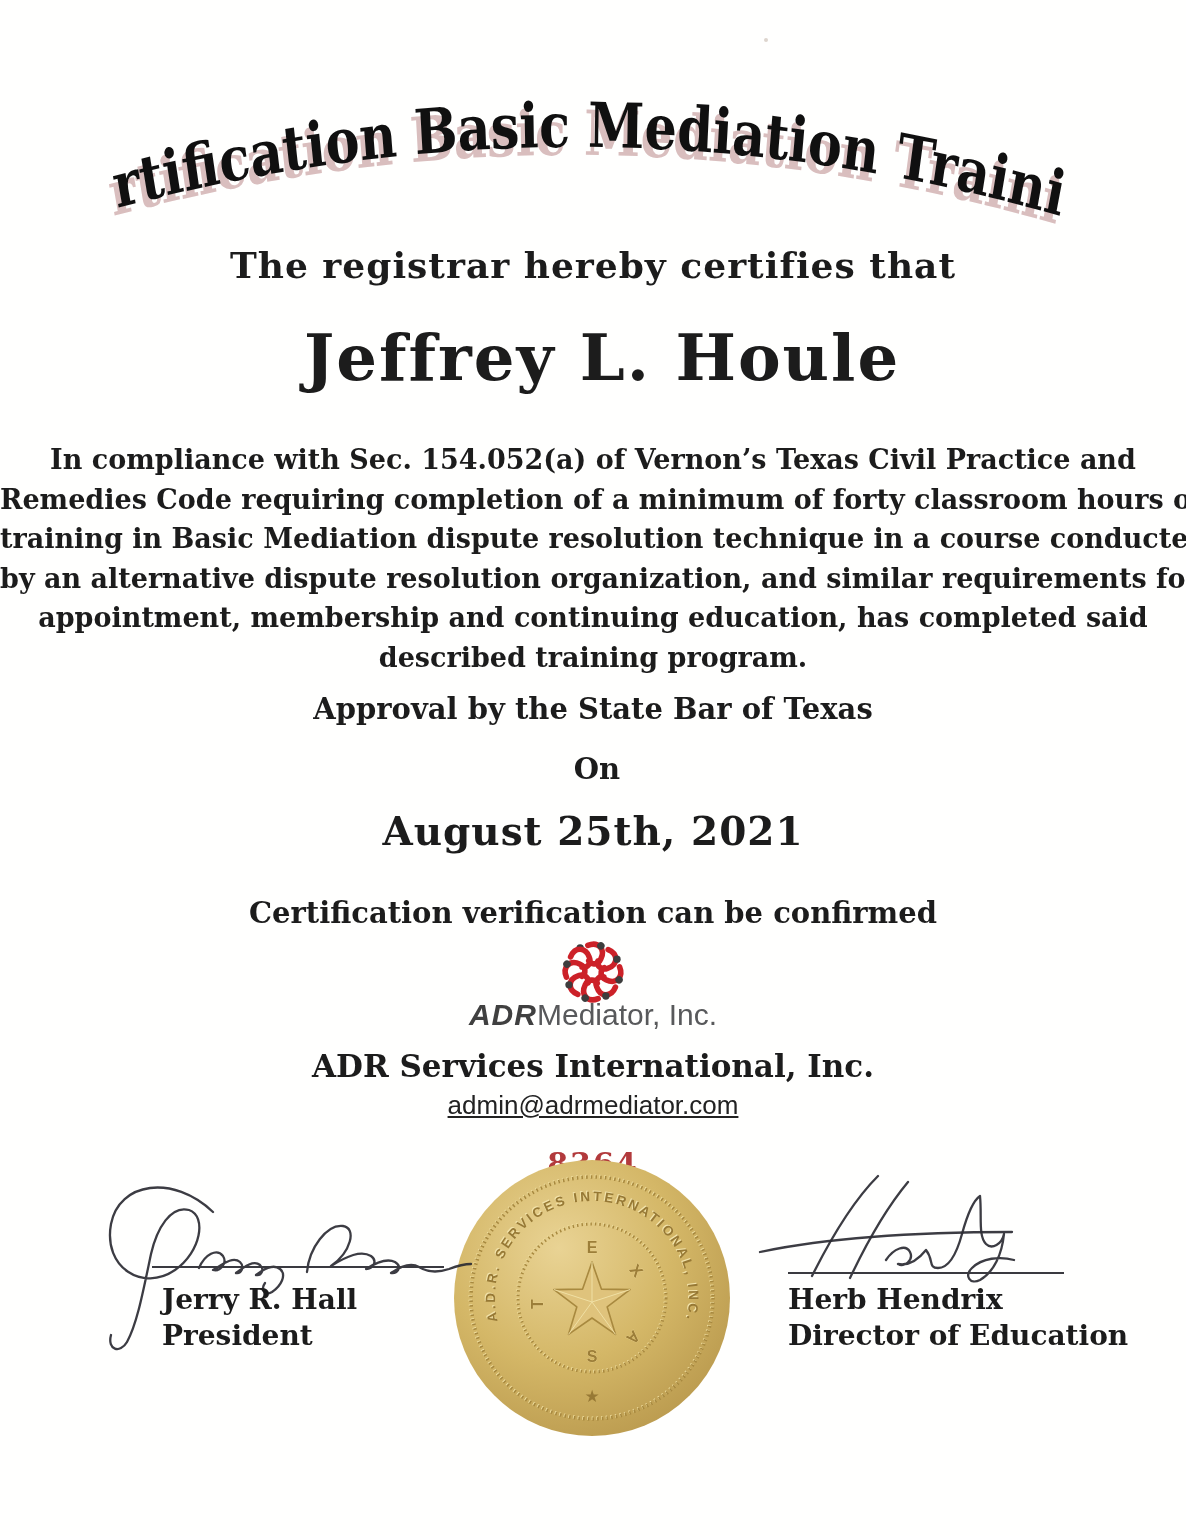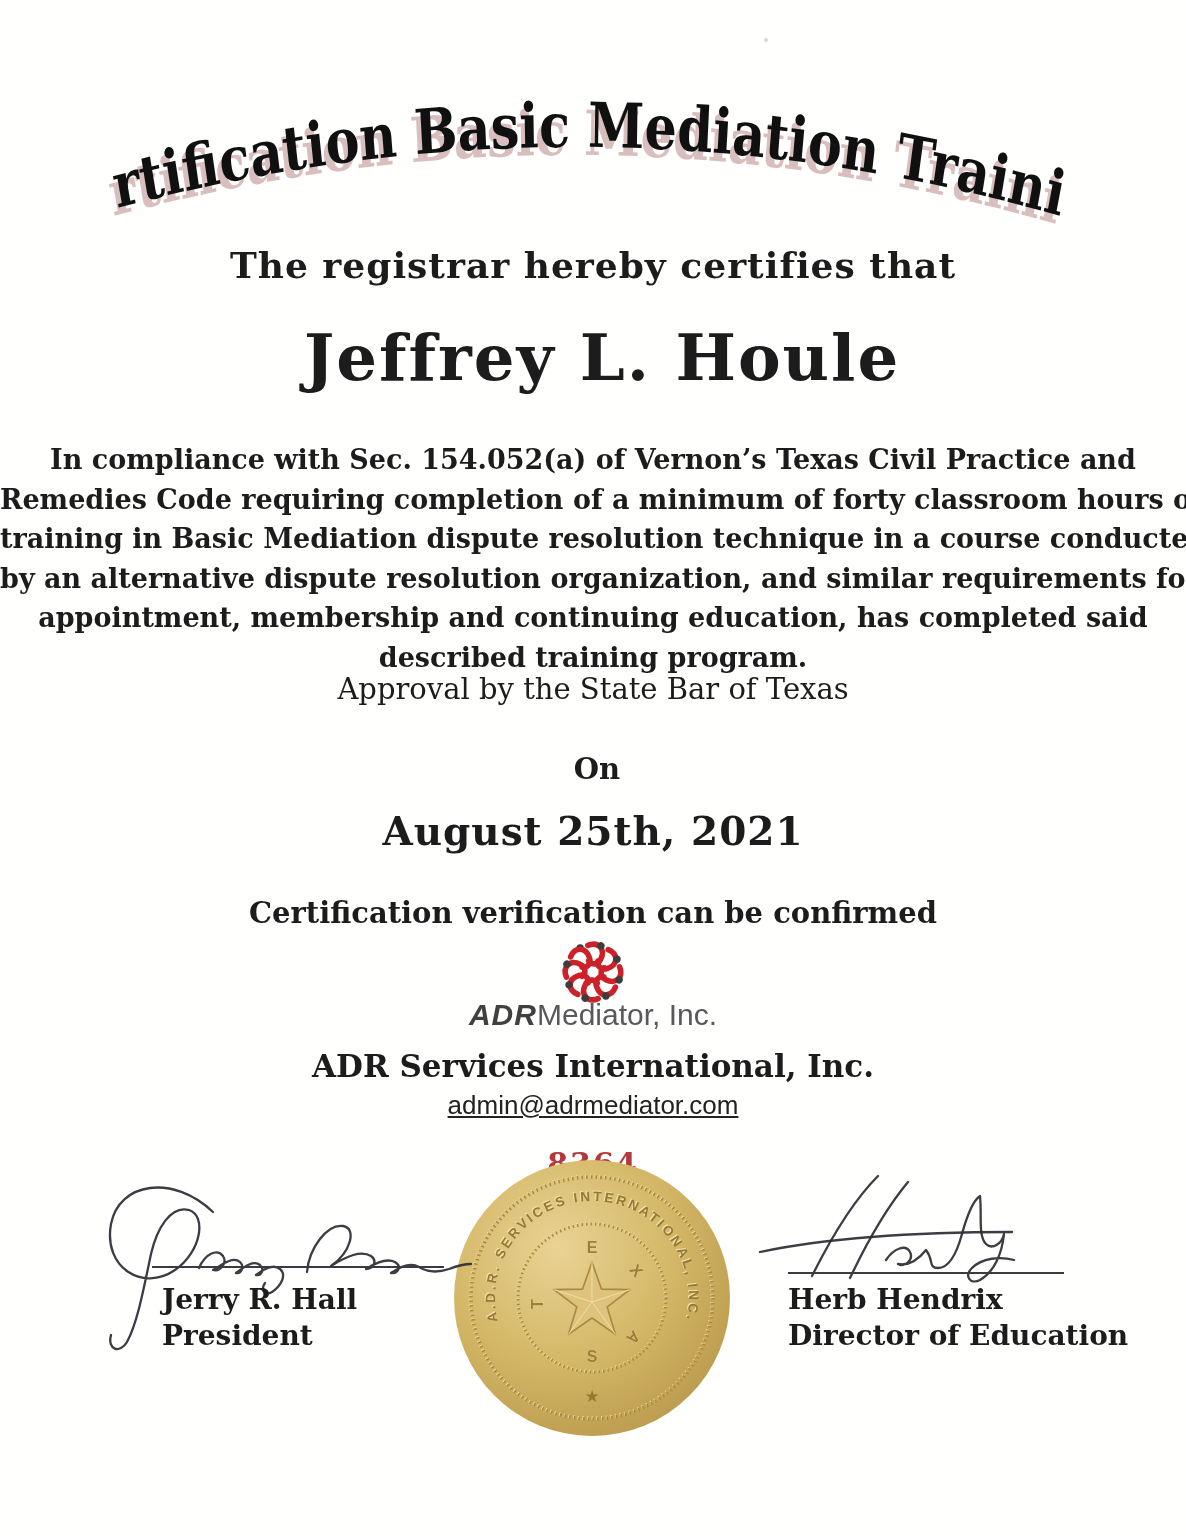--- a/index.html
+++ b/index.html
@@ -7,21 +7,21 @@
     position:relative;width:1186px;height:1536px;margin:0 auto;
     background:#fffffe;overflow:hidden;
     font-family:"DejaVu Serif", serif;color:#1c1c1c;
   }
   .centered{position:absolute;left:0;right:0;text-align:center;}
   .abs{position:absolute;}
   #intro-line{top:244px;font-size:36px;font-weight:bold;letter-spacing:1px;text-align:center;}
   #recipient-name{top:320px;font-size:64px;font-weight:bold;letter-spacing:2px;padding-left:18px;}
   #body-paragraph{top:440px;font-size:27px;font-weight:bold;}
   #body-paragraph .bline{line-height:39.5px;white-space:nowrap;}
-  #approval-line{top:672px;font-size:29px;font-weight:normal;}
+  #approval-line{top:692px;font-size:29px;font-weight:bold;}
   #on-line{top:752px;font-size:29px;font-weight:bold;margin-left:8px;}
   #date-line{top:808px;font-size:39px;font-weight:bold;letter-spacing:1px;}
   #verification-line{top:896px;font-size:29px;font-weight:bold;text-align:center;}
   #logo-icon-wrap{top:936px;}
   #logo-text-line{top:998px;font-family:"Liberation Sans",sans-serif;font-size:30px;}
   #logo-text-line .adr{color:#404040;font-weight:bold;font-style:italic;letter-spacing:1px;}
   #logo-text-line .rest{color:#58595b;}
   #org-line{top:1048px;font-size:31px;font-weight:bold;}
   #email-line{top:1090px;font-family:"Liberation Sans",sans-serif;font-size:26px;}
   #email-line a{color:#222;text-decoration:underline;}

